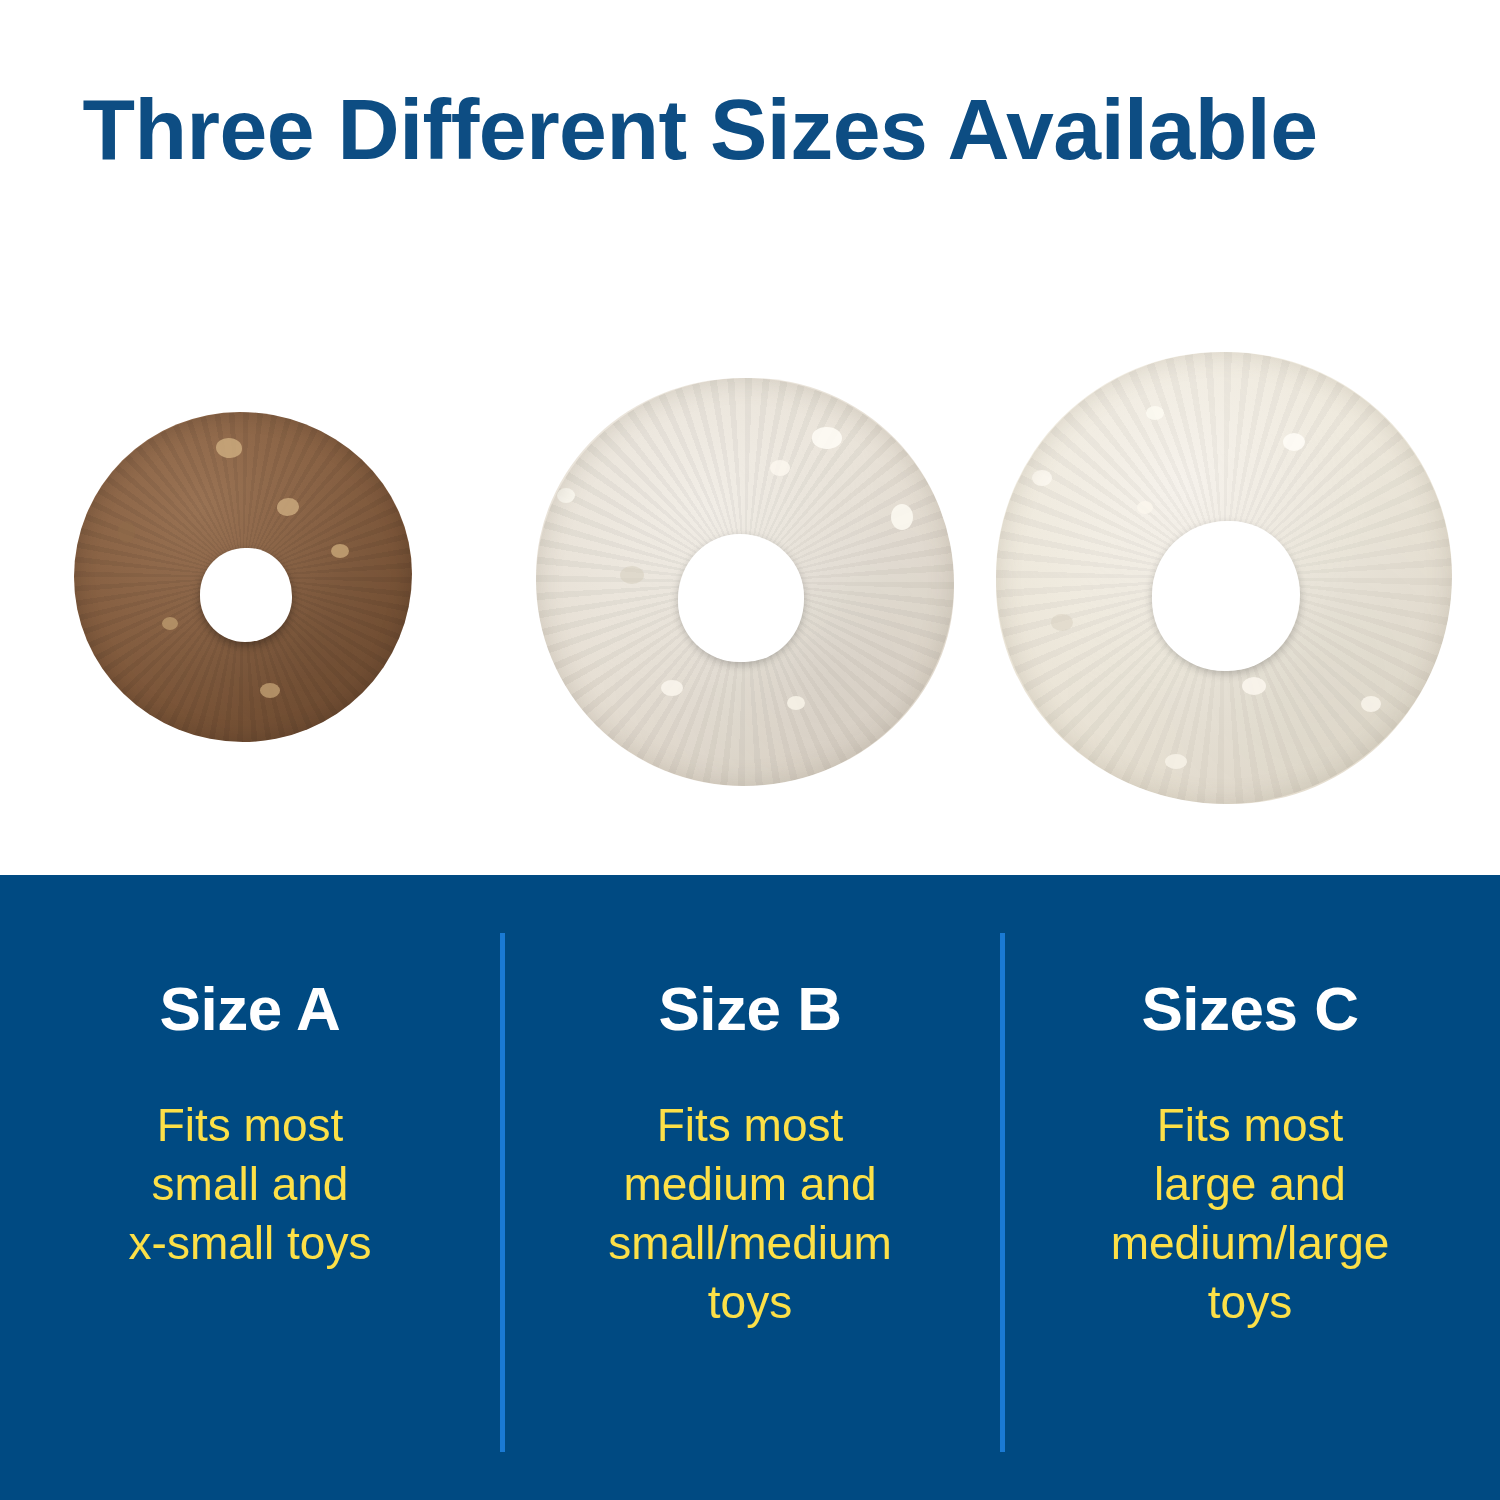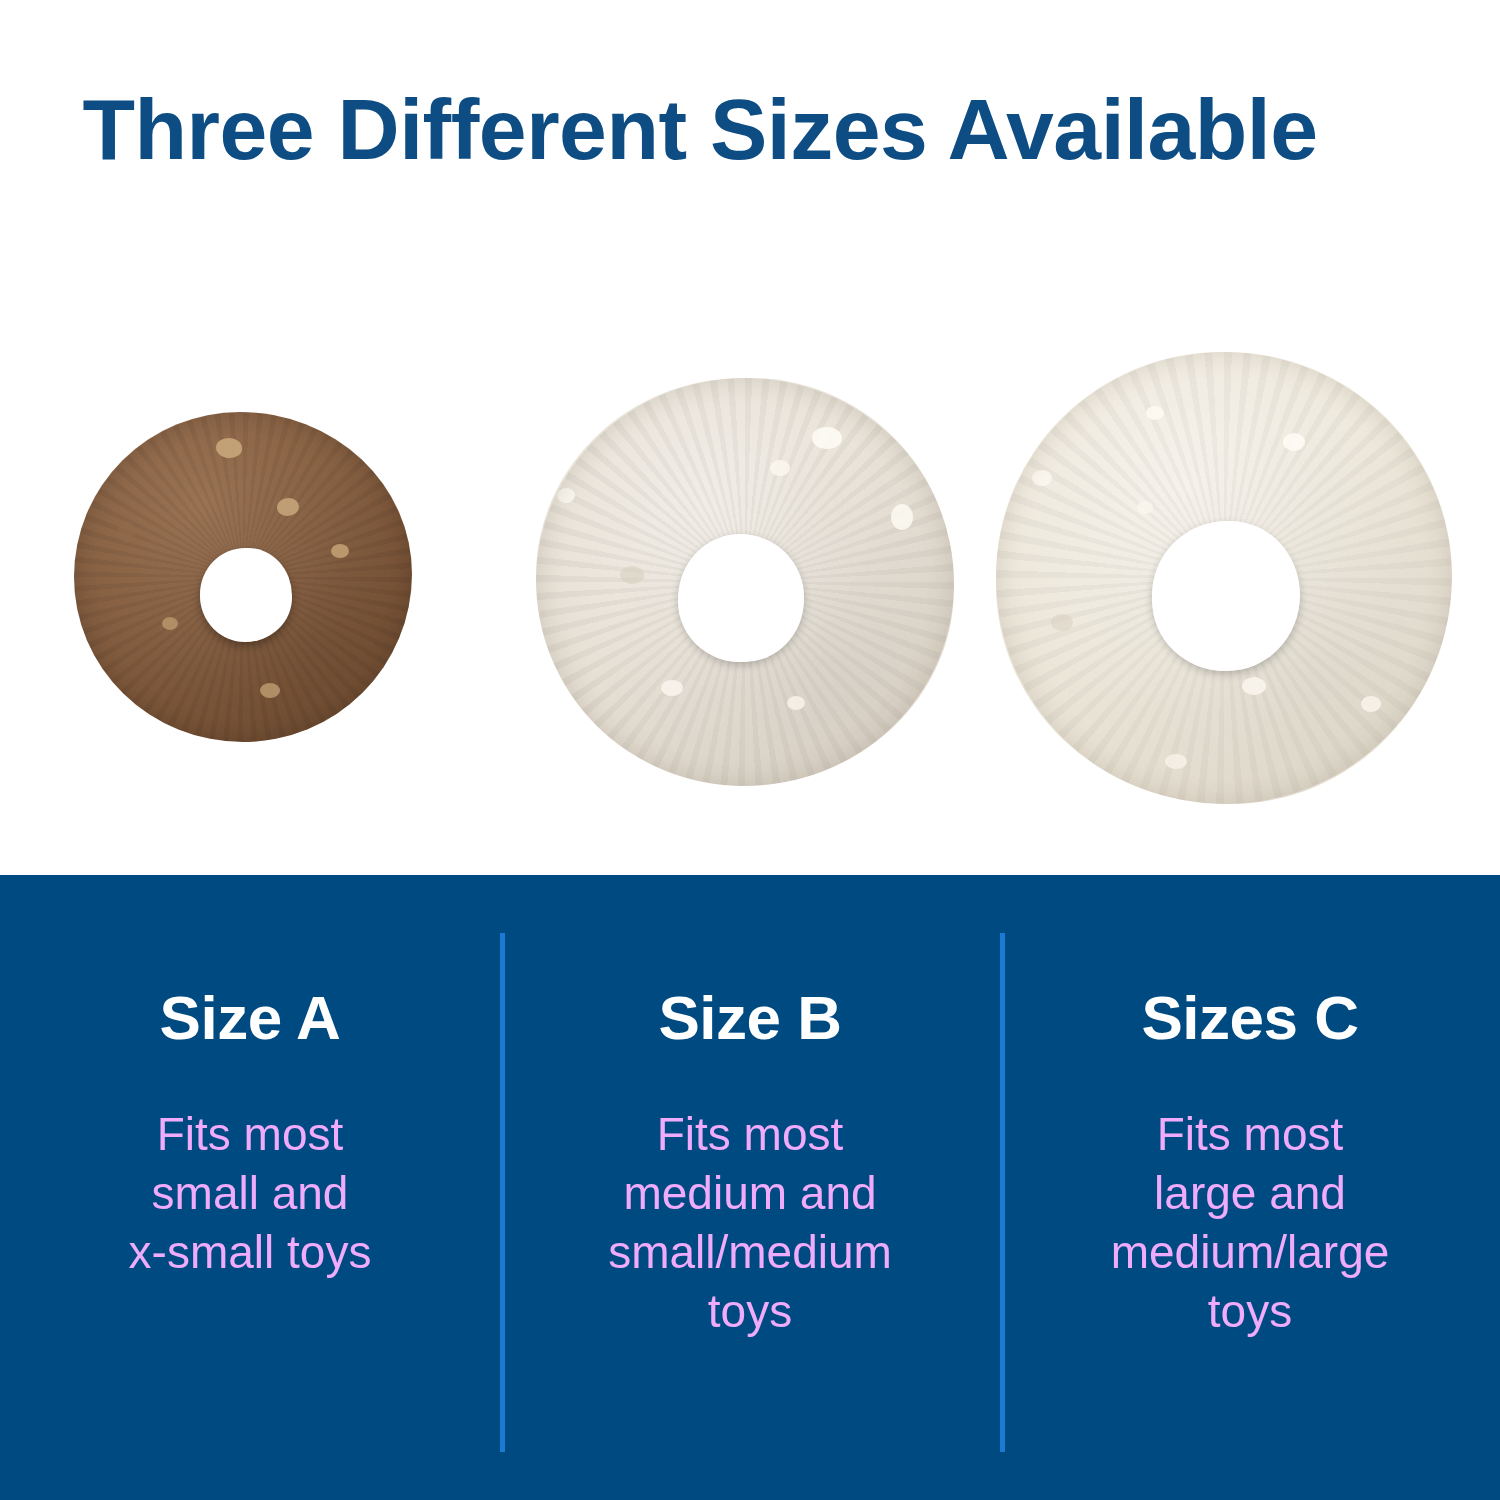--- a/index.html
+++ b/index.html
@@ -153,30 +153,30 @@
     height: 519px;
     background: #1a7ad4;
   }
   .col-heading {
     font-family: "Liberation Sans", sans-serif;
     font-weight: 700;
     font-size: 62px;
     color: #ffffff;
     line-height: 1;
     letter-spacing: -0.5px;
-    margin: 9px 0 56px 0;
+    margin: 0 0 56px 0;
     white-space: nowrap;
     text-align: center;
   }
   .col-desc {
     font-family: "Liberation Sans", sans-serif;
     font-weight: 400;
     font-size: 46px;
     line-height: 1.28;
-    color: #f0abfc;
+    color: #fde047;
     text-align: center;
     margin: 0;
     max-width: 430px;
     white-space: pre-line;
   }
 </style>
 </head>
 <body>
 
 <div class="title">Three Different Sizes Available</div>

